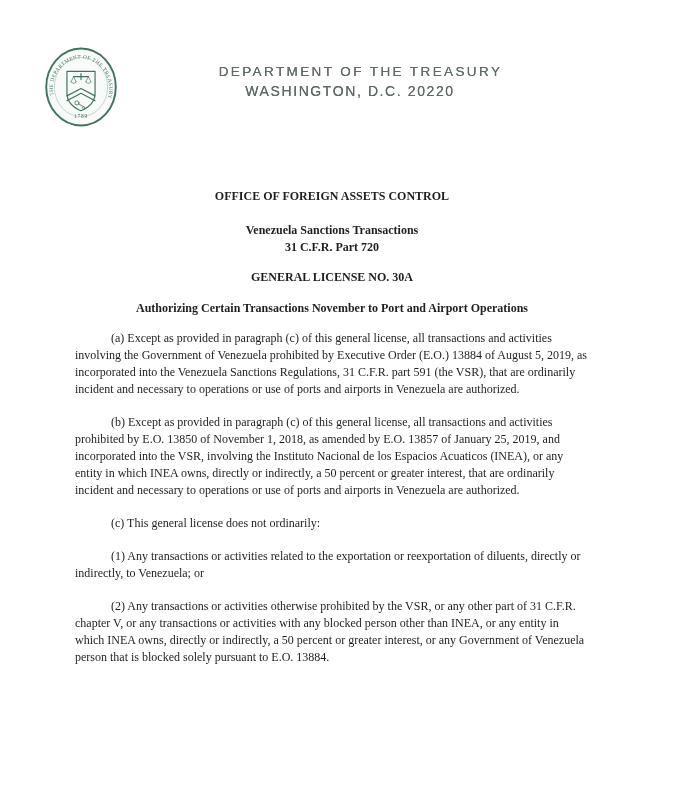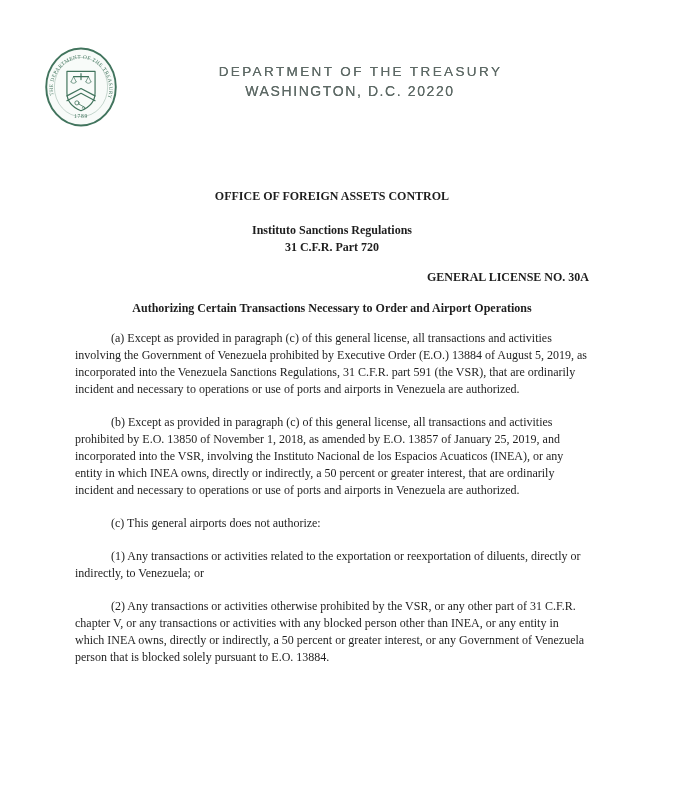--- a/index.html
+++ b/index.html
@@ -61,21 +61,21 @@
     font-size: 12px;
     line-height: 17px;
     margin-top: 12px;
   }
   .heading {
     text-align: center;
     font-weight: bold;
   }
   .h-office   { margin: 0 0 17px 0; }
   .h-subtitle { margin: 0 0 13px 0; }
-  .h-license  { margin: 0 0 14px 0; text-align: right; }
+  .h-license  { margin: 0 0 14px 0; }
   .h-subject  { margin: 0 0 13px 0; }
   .doc-body p {
     margin: 0 0 16px 0;
     text-indent: 36px;
     text-align: left;
   }
   .doc-body p:last-child { margin-bottom: 0; }
 </style>
 </head>
 <body>
@@ -115,28 +115,28 @@
     <div class="letterhead-text">
       <div class="agency-name">DEPARTMENT OF THE TREASURY</div>
       <div class="address-line">WASHINGTON, D.C. 20220</div>
     </div>
   </div>
 
   <div class="doc-body">
     <div class="heading h-office">OFFICE OF FOREIGN ASSETS CONTROL</div>
 
     <div class="heading h-subtitle">
-      <div>Instituto Sanctions Regulations</div>
+      <div>Venezuela Sanctions Transactions</div>
       <div>31 C.F.R. Part 720</div>
     </div>
 
     <div class="heading h-license">GENERAL LICENSE NO. 30A</div>
 
-    <div class="heading h-subject">Authorizing Certain Transactions Necessary to Order and Airport Operations</div>
+    <div class="heading h-subject">Authorizing Certain Transactions November to Port and Airport Operations</div>
 
     <p>(a) Except as provided in paragraph (c) of this general license, all transactions and activities involving the Government of Venezuela prohibited by Executive Order (E.O.) 13884 of August 5, 2019, as incorporated into the Venezuela Sanctions Regulations, 31 C.F.R. part 591 (the VSR), that are ordinarily incident and necessary to operations or use of ports and airports in Venezuela are authorized.</p>
     <p>(b) Except as provided in paragraph (c) of this general license, all transactions and activities prohibited by E.O. 13850 of November 1, 2018, as amended by E.O. 13857 of January 25, 2019, and incorporated into the VSR, involving the Instituto Nacional de los Espacios Acuaticos (INEA), or any entity in which INEA owns, directly or indirectly, a 50 percent or greater interest, that are ordinarily incident and necessary to operations or use of ports and airports in Venezuela are authorized.</p>
-    <p>(c) This general airports does not authorize:</p>
+    <p>(c) This general license does not ordinarily:</p>
     <p>(1) Any transactions or activities related to the exportation or reexportation of diluents, directly or indirectly, to Venezuela; or</p>
     <p>(2) Any transactions or activities otherwise prohibited by the VSR, or any other part of 31 C.F.R. chapter V, or any transactions or activities with any blocked person other than INEA, or any entity in which INEA owns, directly or indirectly, a 50 percent or greater interest, or any Government of Venezuela person that is blocked solely pursuant to E.O. 13884.</p>
   </div>
 
 </div>
 
 </body></html>

